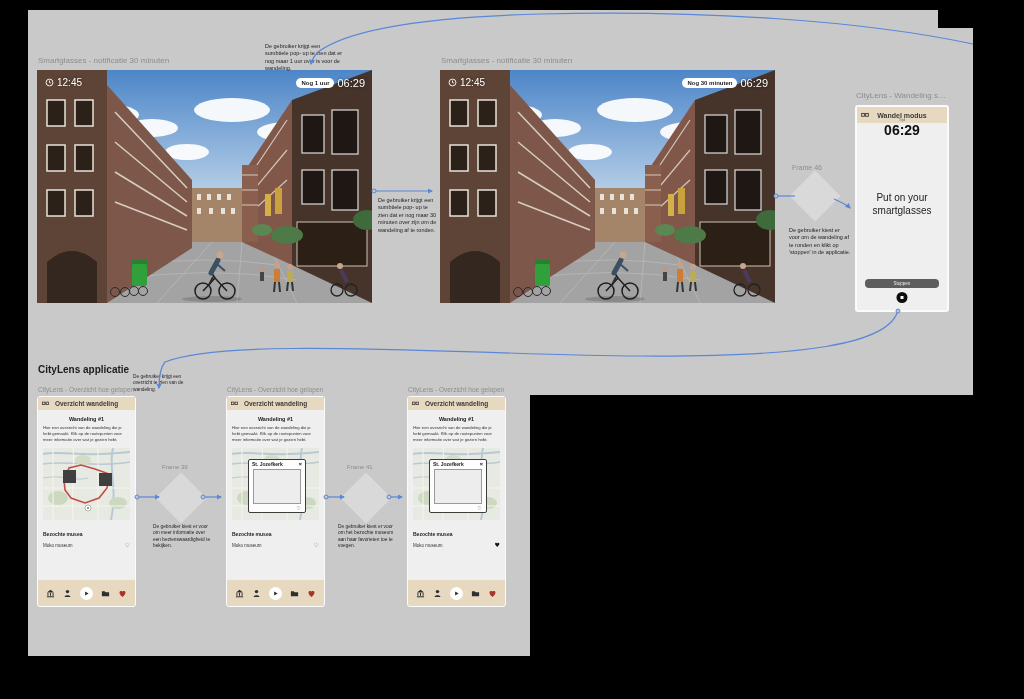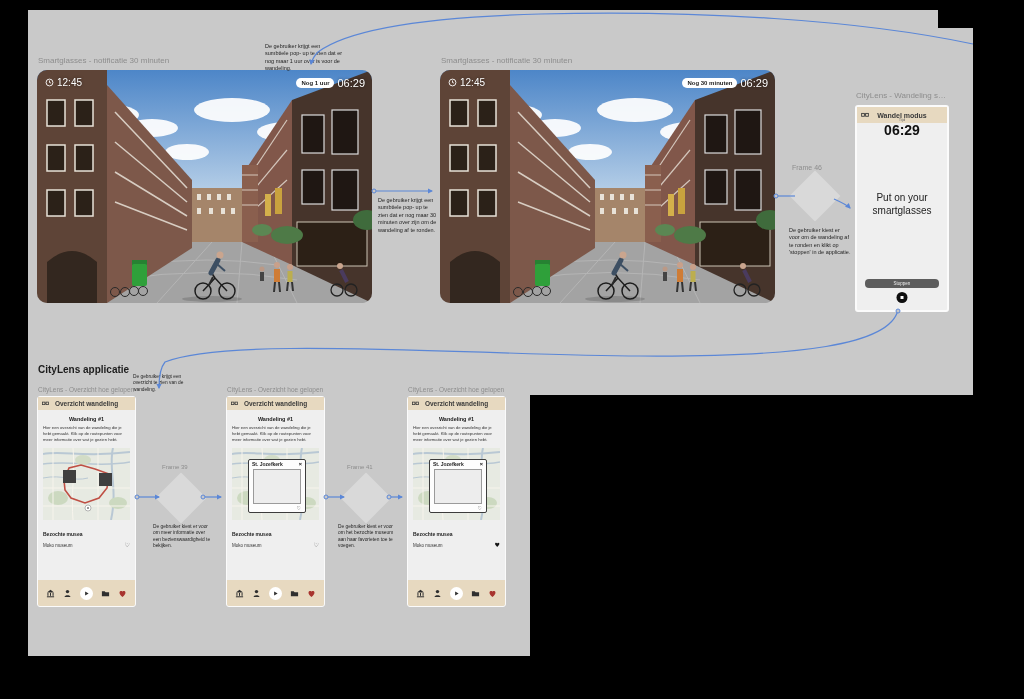--- a/index.html
+++ b/index.html
@@ -11,21 +11,21 @@
   .notch{position:absolute;left:938px;top:10px;width:35px;height:18px;background:#000;z-index:7;}
 
   
   .flabel{position:absolute;color:#8d8d8d;font-size:8px;z-index:2;white-space:nowrap;}
   .flabel.sm{font-size:6.5px;}
   .frname{position:absolute;color:#8d8d8d;font-size:7px;z-index:2;white-space:nowrap;}
   .annot{position:absolute;font-size:5.5px;line-height:1.35;color:#1f1f1f;z-index:2;}
   .heading{position:absolute;left:38px;top:364px;font-size:10px;font-weight:700;color:#1c1c1c;z-index:2;}
 
   
-  .photo{position:absolute;top:70px;width:335px;height:233px;border-radius:10px;overflow:hidden;z-index:1;}
+  .photo{position:absolute;top:70px;width:335px;height:233px;border-radius:0;overflow:hidden;z-index:1;}
   .photo svg{display:block;width:100%;height:100%;}
   .ov-left{position:absolute;left:8px;top:7px;display:flex;align-items:center;gap:3px;
            color:#fff;font-size:10px;text-shadow:0 0 3px rgba(0,0,0,.55);z-index:2;}
   .ov-right{position:absolute;right:7px;top:7px;display:flex;align-items:center;gap:3px;z-index:2;}
   .pill{background:#fff;color:#1d1d1d;font-size:6px;font-weight:700;padding:2px 5px;border-radius:8px;}
   .ovtime{color:#fff;font-size:11px;font-weight:500;text-shadow:0 0 3px rgba(0,0,0,.55);}
 
   
   .diamond{position:absolute;width:36px;height:36px;background:#d9d9d9;transform:rotate(45deg);z-index:2;}
 

